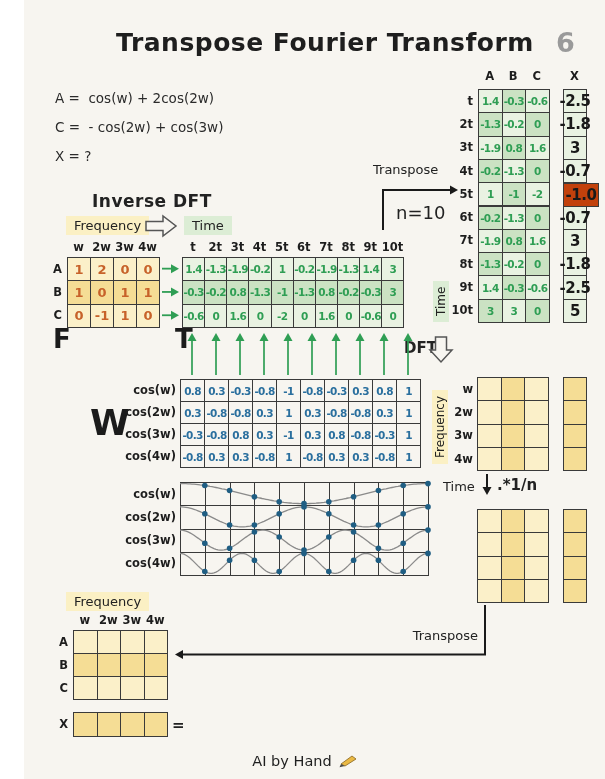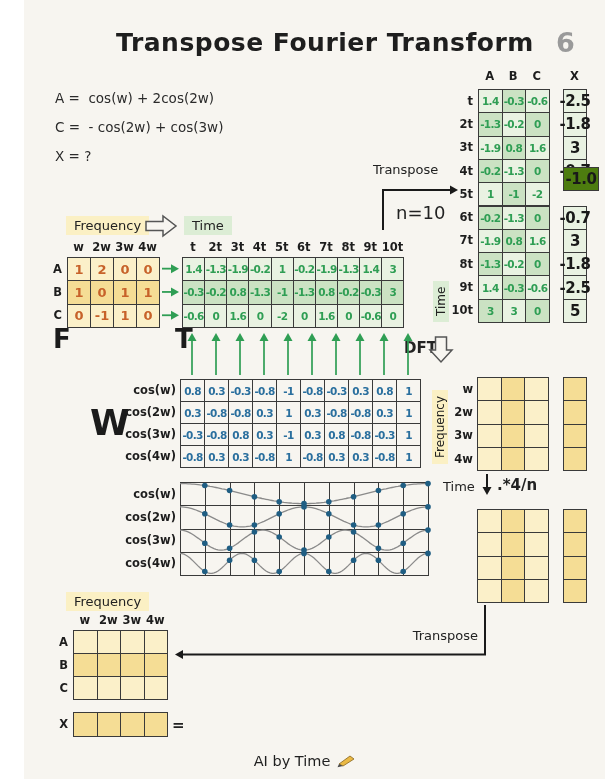--- a/index.html
+++ b/index.html
@@ -40,45 +40,46 @@
 
   <div class="title">Transpose Fourier Transform</div>
   <div class="pagenum">6</div>
 
   <div class="abs" style="left:55px;top:90px;">
     <div class="eq">A =  cos(w) + 2cos(2w)</div>
     <div class="eq">C =  - cos(2w) + cos(3w)</div>
     <div class="eq">X = ?</div>
   </div>
 
+  <div class="heading" style="left:92px;top:191px;">Inverse DFT</div>
   <div class="abs hl hl-y" style="left:66px;top:216px;">Frequency</div>
   <div class="abs hl hl-g" style="left:184px;top:216px;">Time</div>
 
   <div class="smalltext" style="left:373px;top:162px;">Transpose</div>
   <div class="smalltext" style="left:396px;top:202px;font-size:18px;">n=10</div>
 
   <div class="biglbl" style="left:53px;top:324px;">F</div>
   <div class="biglbl" style="left:175px;top:324px;">T</div>
   <div class="smalltext" style="left:404px;top:339px;font-size:15px;font-weight:700;">DFT</div>
 
   <div class="biglbl" style="left:90px;top:402px;font-size:36px;">W</div>
 
   <div class="vlabel hl hl-g" style="left:433px;top:322px;font-size:12px;padding:1px 6px;">Time</div>
   <div class="vlabel hl hl-y" style="left:432px;top:464px;font-size:12px;padding:1px 6px;">Frequency</div>
 
   <div class="smalltext" style="left:443px;top:479px;">Time</div>
-  <div class="smalltext" style="left:497px;top:476px;font-size:15px;font-weight:700;">.*4/n</div>
+  <div class="smalltext" style="left:497px;top:476px;font-size:15px;font-weight:700;">.*1/n</div>
 
   <div class="smalltext" style="left:400px;top:628px;width:78px;text-align:right;">Transpose</div>
 
   <div class="abs hl hl-y" style="left:66px;top:592px;">Frequency</div>
   <div class="smalltext" style="left:172px;top:716px;font-size:15px;font-weight:700;">=</div>
 
   <div class="footer">
-    <span>AI by Time</span>
+    <span>AI by Hand</span>
     <svg width="19" height="14">
       <polygon points="2,10 13,2 17,5 6,12" fill="#eab944" stroke="#93702a" stroke-width="0.9"></polygon>
       <polygon points="2,10 6,12 0.5,13.2" fill="#4a4a4a"></polygon>
     </svg>
   </div>
 <div class="cell ink-green" style="left: 478px; top: 89px; width: 24.5px; height: 24.3px; background: rgb(233, 242, 226);">1.4</div>
     <div class="cell ink-green" style="left: 501.5px; top: 89px; width: 24.5px; height: 24.3px; background: rgb(203, 226, 195);">-0.3</div>
     <div class="cell ink-green" style="left: 525px; top: 89px; width: 24.5px; height: 24.3px; background: rgb(233, 242, 226);">-0.6</div>
     <div class="cell ink-green" style="left: 478px; top: 112.3px; width: 24.5px; height: 24.3px; background: rgb(203, 226, 195);">-1.3</div>
     <div class="cell ink-green" style="left: 501.5px; top: 112.3px; width: 24.5px; height: 24.3px; background: rgb(233, 242, 226);">-0.2</div>
@@ -104,21 +105,21 @@
     <div class="cell ink-green" style="left: 478px; top: 275.4px; width: 24.5px; height: 24.3px; background: rgb(233, 242, 226);">1.4</div>
     <div class="cell ink-green" style="left: 501.5px; top: 275.4px; width: 24.5px; height: 24.3px; background: rgb(203, 226, 195);">-0.3</div>
     <div class="cell ink-green" style="left: 525px; top: 275.4px; width: 24.5px; height: 24.3px; background: rgb(233, 242, 226);">-0.6</div>
     <div class="cell ink-green" style="left: 478px; top: 298.7px; width: 24.5px; height: 24.3px; background: rgb(203, 226, 195);">3</div>
     <div class="cell ink-green" style="left: 501.5px; top: 298.7px; width: 24.5px; height: 24.3px; background: rgb(233, 242, 226);">3</div>
     <div class="cell ink-green" style="left: 525px; top: 298.7px; width: 24.5px; height: 24.3px; background: rgb(203, 226, 195);">0</div>
     <div class="cell ink-black" style="left: 563px; top: 89px; width: 24px; height: 24.3px; background: rgb(233, 242, 226);">-2.5</div>
     <div class="cell ink-black" style="left: 563px; top: 112.3px; width: 24px; height: 24.3px; background: rgb(233, 242, 226);">-1.8</div>
     <div class="cell ink-black" style="left: 563px; top: 135.6px; width: 24px; height: 24.3px; background: rgb(233, 242, 226);">3</div>
     <div class="cell ink-black" style="left: 563px; top: 158.9px; width: 24px; height: 24.3px; background: rgb(233, 242, 226);">-0.7</div>
-    <div class="cell ink-black" style="left: 563px; top: 167px; width: 36px; height: 24.3px; background: #4d7c0f;">-1.0</div>
+    <div class="cell ink-black" style="left: 563px; top: 183px; width: 36px; height: 24.3px; background: #c2410c;">-1.0</div>
     <div class="cell ink-black" style="left: 563px; top: 205.5px; width: 24px; height: 24.3px; background: rgb(233, 242, 226);">-0.7</div>
     <div class="cell ink-black" style="left: 563px; top: 228.8px; width: 24px; height: 24.3px; background: rgb(233, 242, 226);">3</div>
     <div class="cell ink-black" style="left: 563px; top: 252.1px; width: 24px; height: 24.3px; background: rgb(233, 242, 226);">-1.8</div>
     <div class="cell ink-black" style="left: 563px; top: 275.4px; width: 24px; height: 24.3px; background: rgb(233, 242, 226);">-2.5</div>
     <div class="cell ink-black" style="left: 563px; top: 298.7px; width: 24px; height: 24.3px; background: rgb(233, 242, 226);">5</div>
     <div class="hdr" style="left: 489.75px; top: 69px;">A</div>
     <div class="hdr" style="left: 513.25px; top: 69px;">B</div>
     <div class="hdr" style="left: 536.75px; top: 69px;">C</div>
     <div class="hdr" style="left: 574.5px; top: 69px;">X</div>
     <div class="rowlbl" style="left: 473px; top: 100.65px;">t</div>

